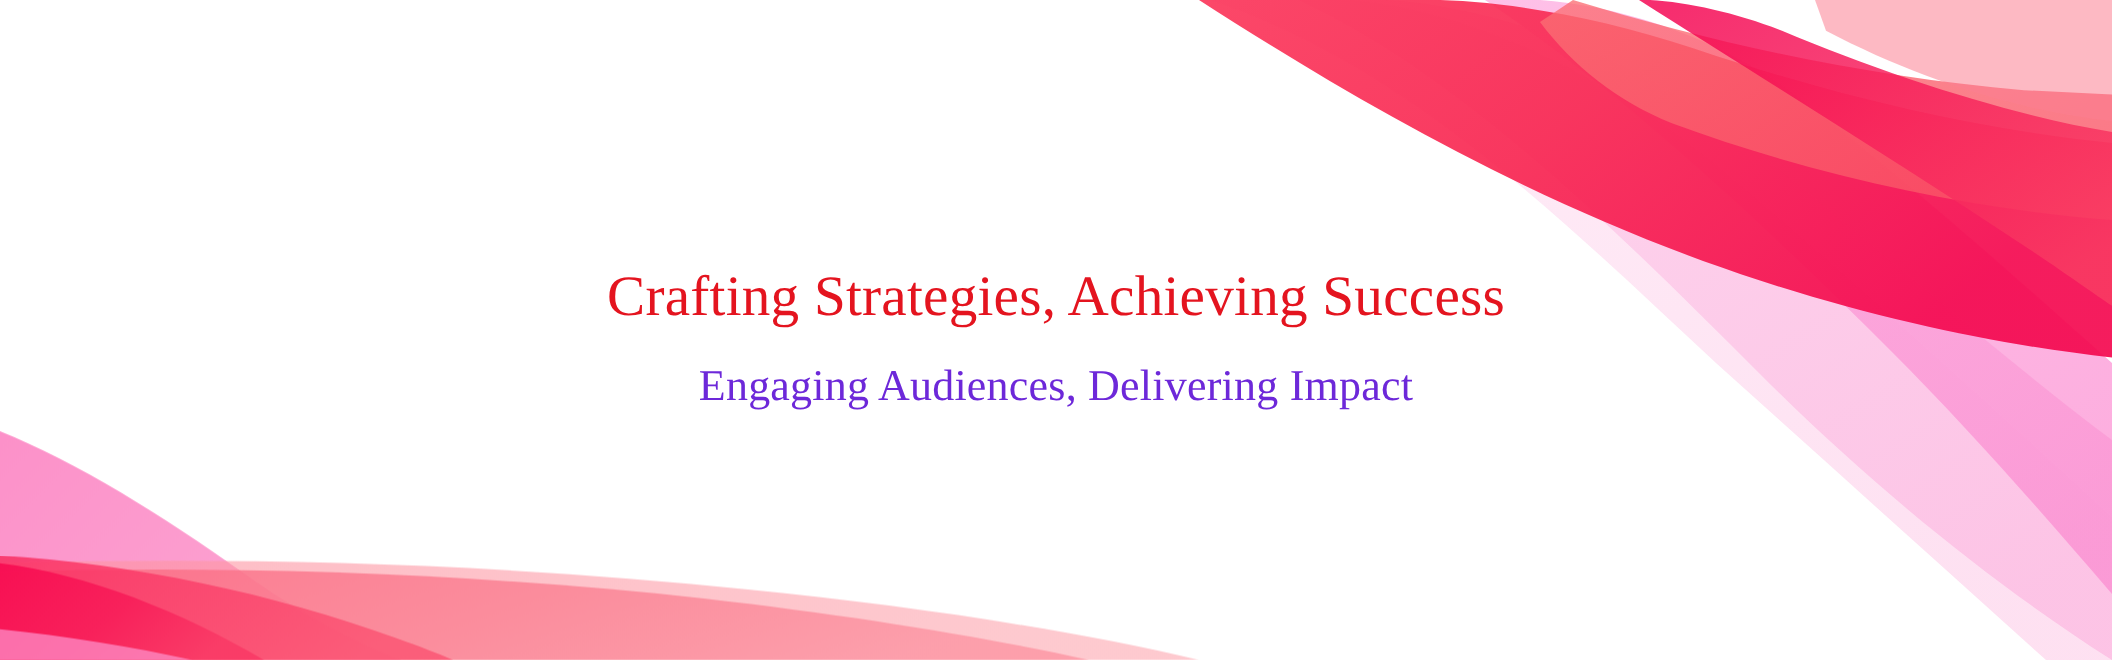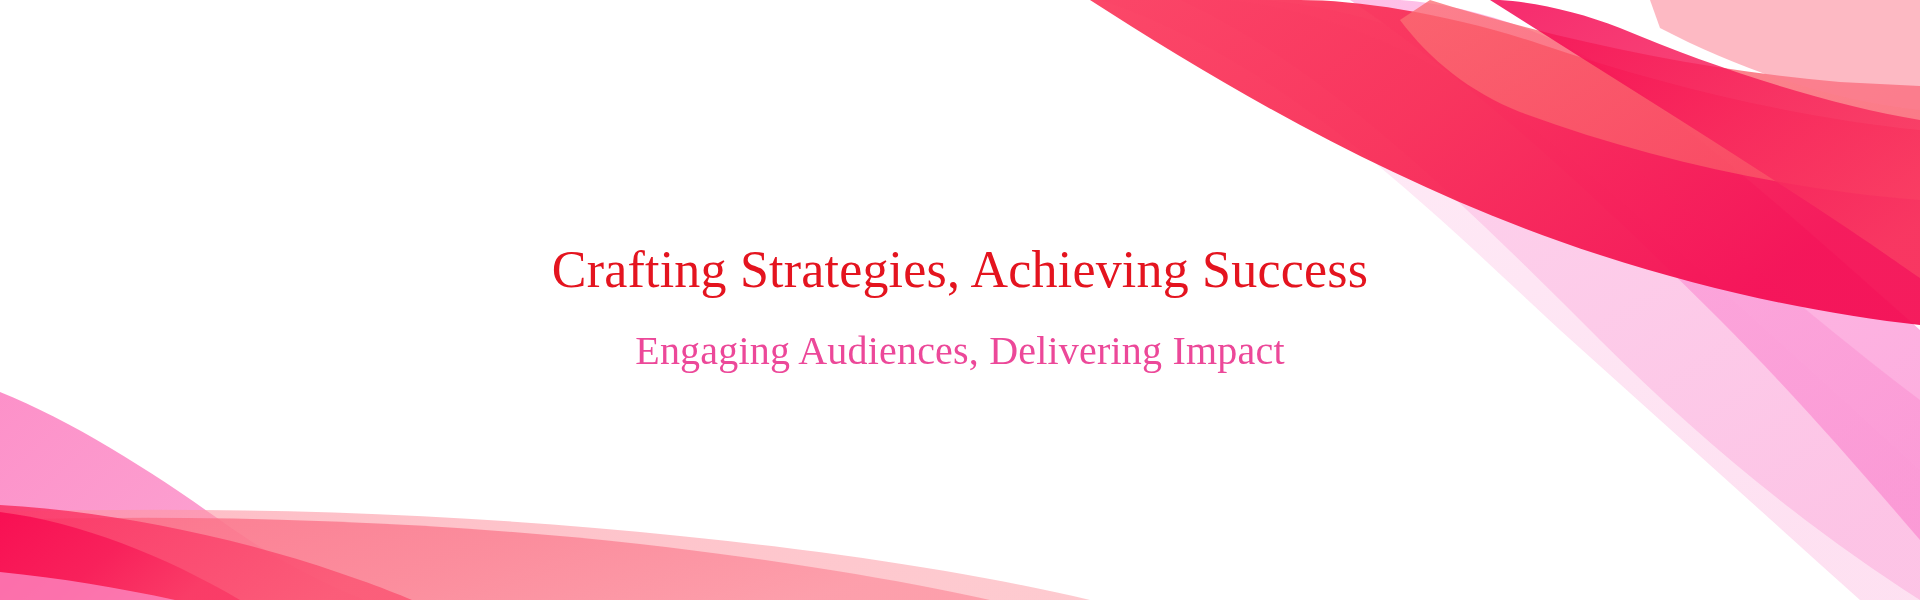--- a/index.html
+++ b/index.html
@@ -62,21 +62,21 @@
     text-align: center;
     white-space: nowrap;
   }
 
   #banner-subtitle {
     font-family: "Liberation Serif", "DejaVu Serif", serif;
     font-size: 40px;
     font-weight: 400;
     line-height: 1.15;
     letter-spacing: 0.2px;
-    color: #ec4899;
+    color: #6d28d9;
     margin: 24px 0 0 0;
     text-align: center;
     white-space: nowrap;
   }
 </style>
 </head>
 <body>
 
 <div id="banner">
 

